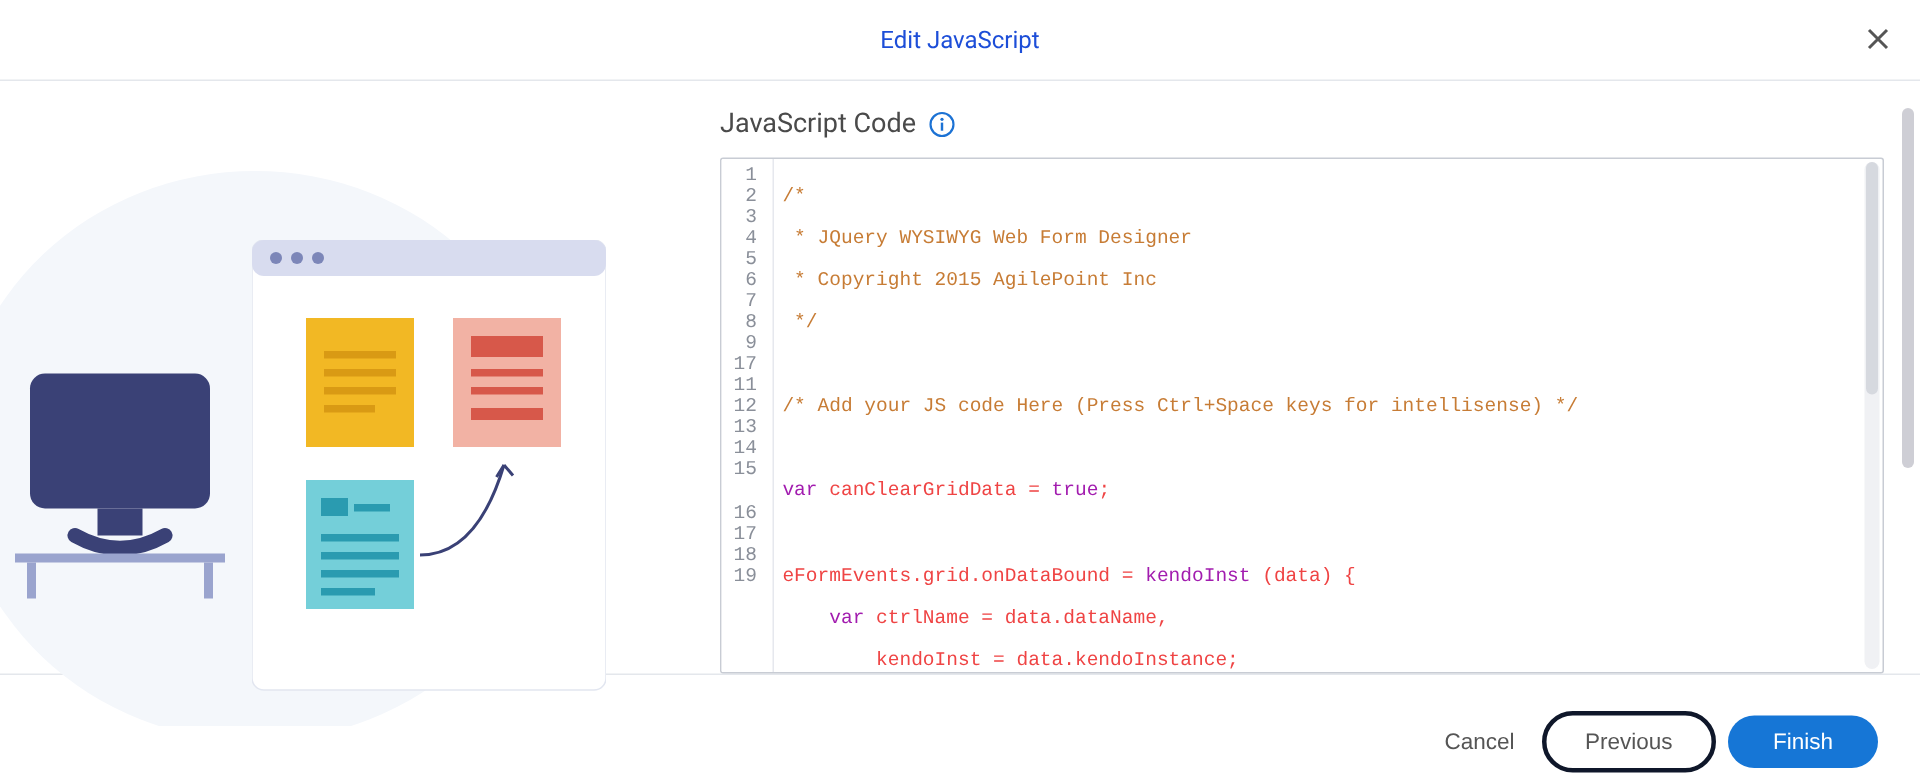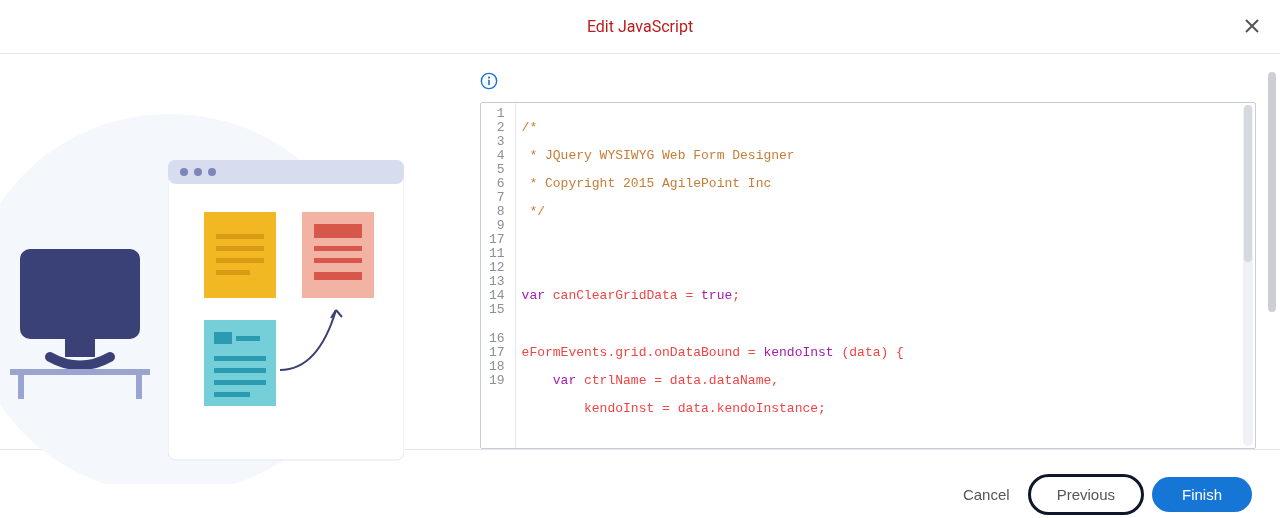--- a/index.html
+++ b/index.html
@@ -1,18 +1,18 @@
 <!DOCTYPE html>
 <html><head>
 <meta charset="utf-8">
 <style>
   * { box-sizing: border-box; margin: 0; padding: 0; }
   html, body { width: 1280px; height: 518px; font-family: -apple-system, BlinkMacSystemFont, "Segoe UI", Roboto, Arial, sans-serif; background: #fff; color: #212529; overflow: hidden; }
   .dialog-header { height: 54px; border-bottom: 1px solid #e4e7ec; display: flex; align-items: center; justify-content: center; position: relative; }
-  .dialog-title { font-size: 16px; color: #b91c1c; font-weight: 400; }
+  .dialog-title { font-size: 16px; color: #1d4ed8; font-weight: 400; }
   .close-btn { position: absolute; right: 14px; top: 12px; width: 28px; height: 28px; display:flex; align-items:center; justify-content:center; cursor:pointer; color:#555; }
   .close-btn svg { width:16px; height:16px; stroke:#555; stroke-width:2; }
   .dialog-body { display:flex; height: 395px; }
   .left-illustration { width: 480px; position: relative; }
   .section-label-row { display:flex; align-items:center; gap:8px; margin: 18px 0 12px 0; }
   .section-label { font-size:18px; color:#4a4a4a; font-weight:400; }
   .info-icon { width:18px; height:18px; color:#1c72d4; cursor:pointer; }
   .right-content { flex:1; padding: 0 24px 0 0; display:flex; flex-direction:column; position:relative; }
   .editor-wrap { flex:1; border:1px solid #c8ccd4; border-radius:2px; overflow:hidden; display:flex; font-family: Menlo, Consolas, "Courier New", monospace; font-size:13px; line-height:1.08; background:#fff; position:relative; }
   .gutter { background:#fff; padding:4px 4px 4px 8px; text-align:right; color:#8a8f99; user-select:none; border-right:1px solid #e6e8ee; }
@@ -87,20 +87,21 @@
         <rect x="46" y="220" width="52" height="5" fill="#2a9bb0"></rect>
         <rect x="46" y="232" width="36" height="5" fill="#2a9bb0"></rect>
 
       <path d="M112 210 Q150 210 168 150" stroke="#3a4176" stroke-width="2" fill="none"></path>
       <path d="M168 150 L163 158 M168 150 L174 157" stroke="#3a4176" stroke-width="2" fill="none"></path>
     </svg>
   </div>
 
   <div class="right-content">
     <div class="section-label-row">
+      <span class="section-label">JavaScript Code</span>
       <svg class="info-icon" viewBox="0 0 20 20" fill="none">
         <circle cx="10" cy="10" r="8.5" stroke="#1c72d4" stroke-width="1.6"></circle>
         <circle cx="10" cy="6.2" r="1.2" fill="#1c72d4"></circle>
         <rect x="9.1" y="8.6" width="1.8" height="6" fill="#1c72d4"></rect>
       </svg>
     </div>
 
     <div class="editor-wrap">
       <div class="gutter">
         <div>1</div>
@@ -123,20 +124,21 @@
           <div>17</div>
           <div>18</div>
           <div>19</div>
       </div>
       <div class="code-area">
 <div class="line"><span class="c-comment">/*</span></div>
 <div class="line"><span class="c-comment"> * JQuery WYSIWYG Web Form Designer</span></div>
 <div class="line"><span class="c-comment"> * Copyright 2015 AgilePoint Inc</span></div>
 <div class="line"><span class="c-comment"> */</span></div>
 <div class="line"><span></span>&nbsp;</div>
+<div class="line"><span class="c-comment">/* Add your JS code Here (Press Ctrl+Space keys for intellisense) */</span></div>
 <div class="line"><span></span>&nbsp;</div>
 <div class="line"><span class="c-kw">var</span><span class="c-text"> canClearGridData = </span><span class="c-kw">true</span><span class="c-text">;</span></div>
 <div class="line"><span></span>&nbsp;</div>
 <div class="line"><span class="c-text">eFormEvents.grid.onDataBound = </span><span class="c-kw">kendoInst</span><span class="c-text"> (data) {</span></div>
 <div class="line"><span class="c-kw">    var</span><span class="c-text"> ctrlName = data.dataName,</span></div>
 <div class="line"><span class="c-text">        kendoInst = data.kendoInstance;</span></div>
 
 
 
 

